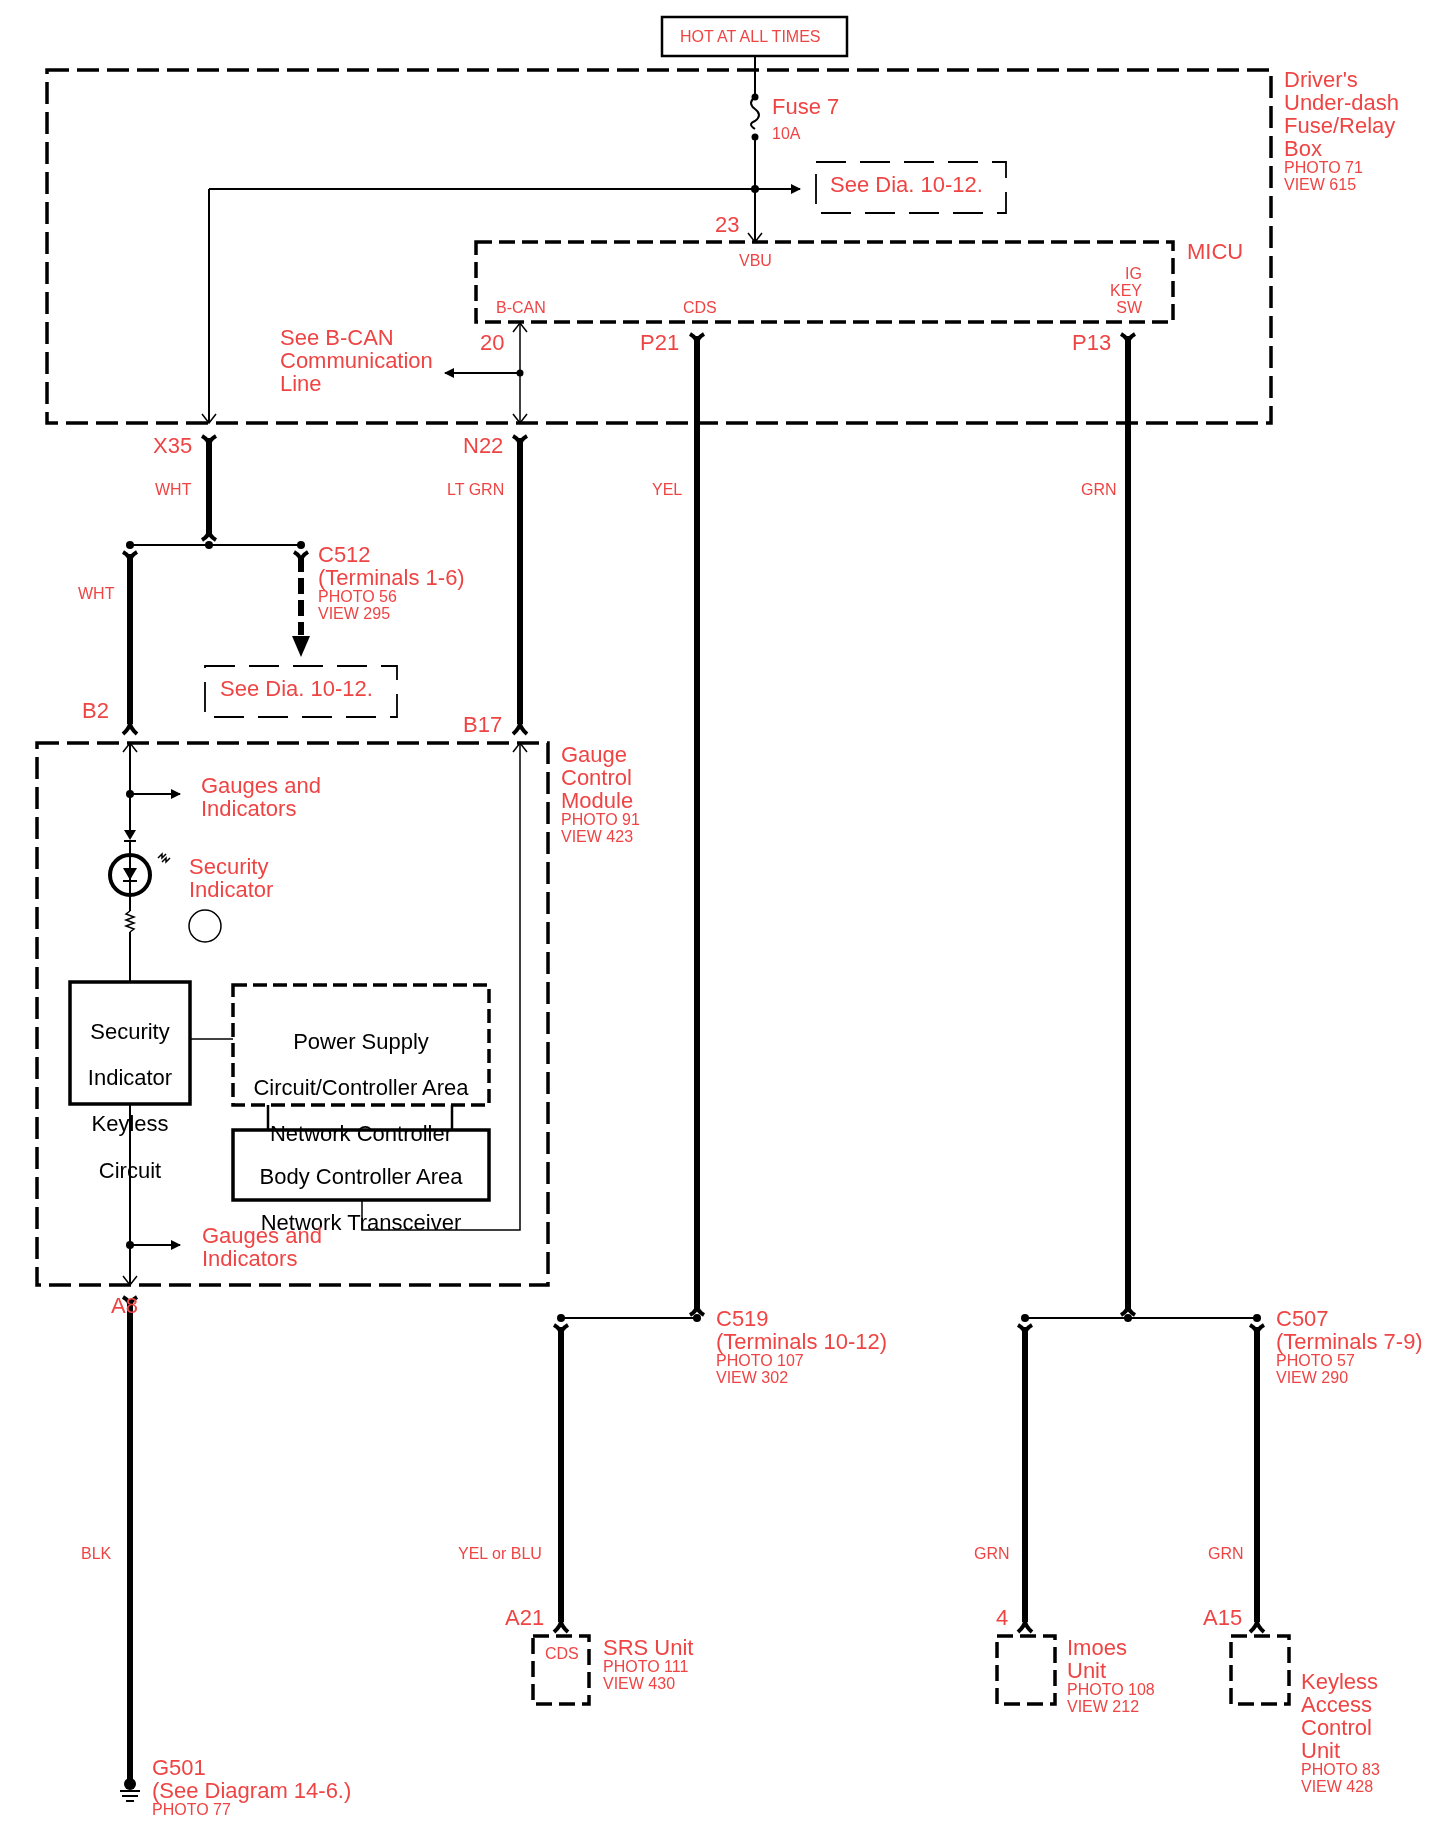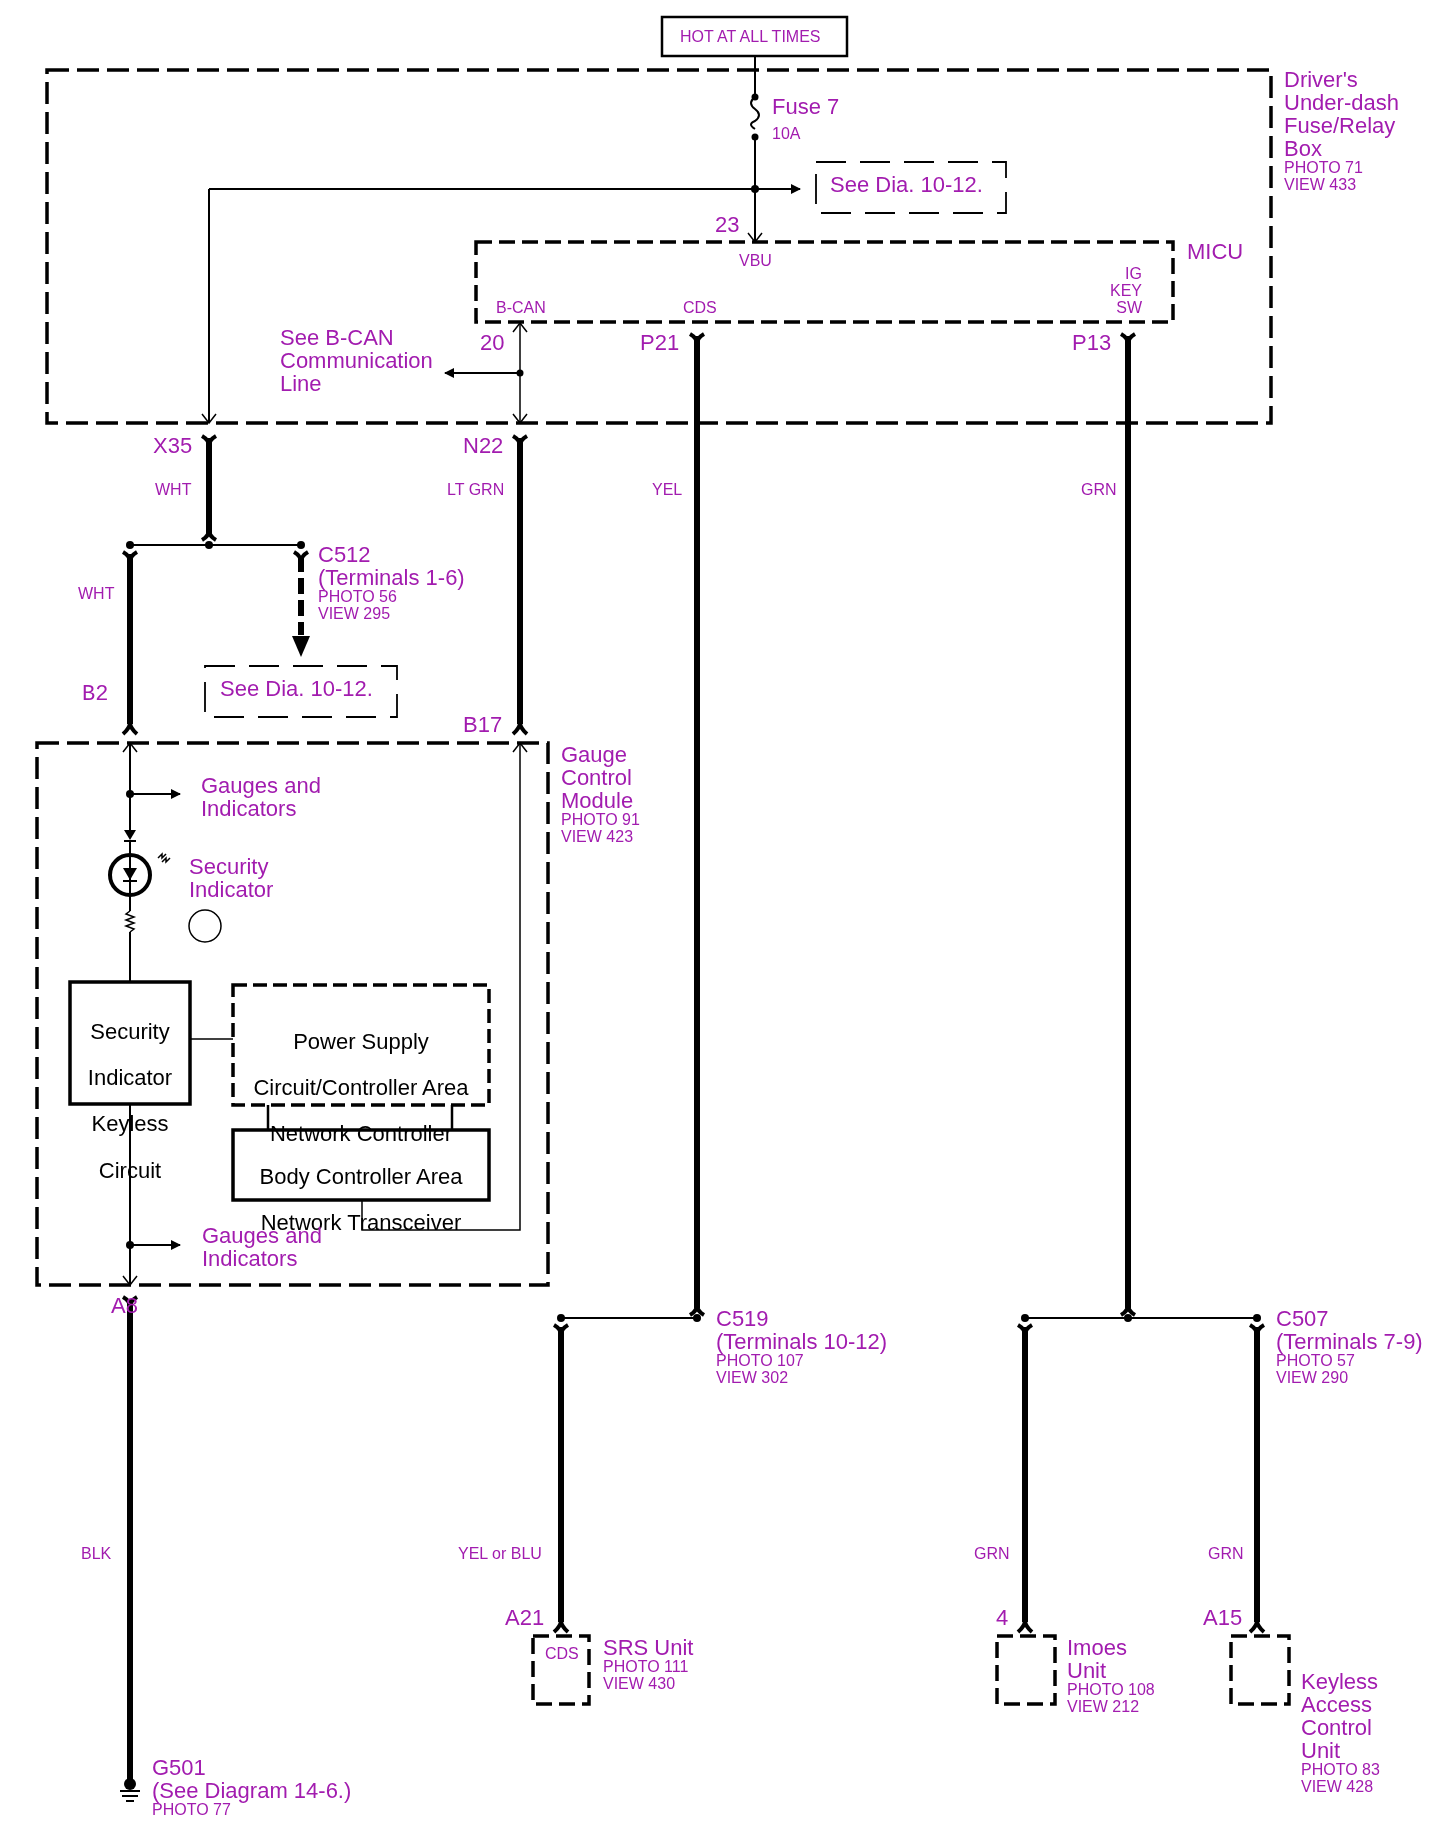--- a/index.html
+++ b/index.html
@@ -1,19 +1,19 @@
 <!DOCTYPE html>
 <html><head>
 <meta charset="utf-8">
 <style>
   html, body { margin: 0; padding: 0; background: #ffffff; }
   body { width: 1456px; height: 1836px; position: relative; overflow: hidden;
          font-family: "Liberation Sans", sans-serif; color: #000; }
   svg#diagram { position: absolute; left: 0; top: 0; }
-  .lbl { position: absolute; white-space: nowrap; line-height: 1.0; color: #a21caf; }
+  .lbl { position: absolute; white-space: nowrap; line-height: 1.0; color: #ef4444; }
   .lg { font-size: 22px; }
   .sm { font-size: 16px; }
   .blk { position: absolute; white-space: pre-line; text-align: center; line-height: 1.05; }
   .stack span { display: block; }
 </style>
 </head>
 <body>
 
 <svg id="diagram" width="1456" height="1836" viewBox="0 0 1456 1836">
   <defs>
@@ -149,21 +149,21 @@
 <div class="lbl lg" style="left:772px; top:96px;">Fuse 7</div>
 <div class="lbl sm" style="left:772px; top:126px;">10A</div>
 <div class="lbl lg" style="left:830px; top:174px;">See Dia. 10-12.</div>
 
 <div class="lbl lg stack" style="left:1284px; top:68px; line-height:1.05;">
   <span>Driver's</span>
   <span>Under-dash</span>
   <span>Fuse/Relay</span>
   <span>Box</span>
   <span class="sm">PHOTO 71</span>
-  <span class="sm">VIEW 433</span>
+  <span class="sm">VIEW 615</span>
 </div>
 
 <div class="lbl lg" style="left:715px; top:214px;text-align:center;">23</div>
 <div class="lbl lg" style="left:1187px; top:241px;">MICU</div>
 <div class="lbl sm" style="left:739px; top:253px;">VBU</div>
 <div class="lbl sm" style="left:496px; top:300px;">B-CAN</div>
 <div class="lbl sm" style="left:683px; top:300px;">CDS</div>
 <div class="lbl sm stack" style="left:1110px; top:266px; text-align:right; width:32px; line-height:1.05;">
   <span>IG</span>
   <span>KEY</span>
@@ -190,21 +190,21 @@
 
 <div class="lbl lg stack" style="left:318px; top:543px; line-height:1.05;">
   <span>C512</span>
   <span>(Terminals 1-6)</span>
   <span class="sm">PHOTO 56</span>
   <span class="sm">VIEW 295</span>
 </div>
 <div class="lbl sm" style="left:78px; top:586px;">WHT</div>
 <div class="lbl lg" style="left:220px; top:678px;">See Dia. 10-12.</div>
 
-<div class="lbl lg" style="left:82px; top:684px;font-family:Liberation Mono, monospace;">B2</div>
+<div class="lbl lg" style="left:82px; top:700px;">B2</div>
 <div class="lbl lg" style="left:463px; top:714px;">B17</div>
 
 <div class="lbl lg stack" style="left:561px; top:743px; line-height:1.05;">
   <span>Gauge</span>
   <span>Control</span>
   <span>Module</span>
   <span class="sm">PHOTO 91</span>
   <span class="sm">VIEW 423</span>
 </div>
 

